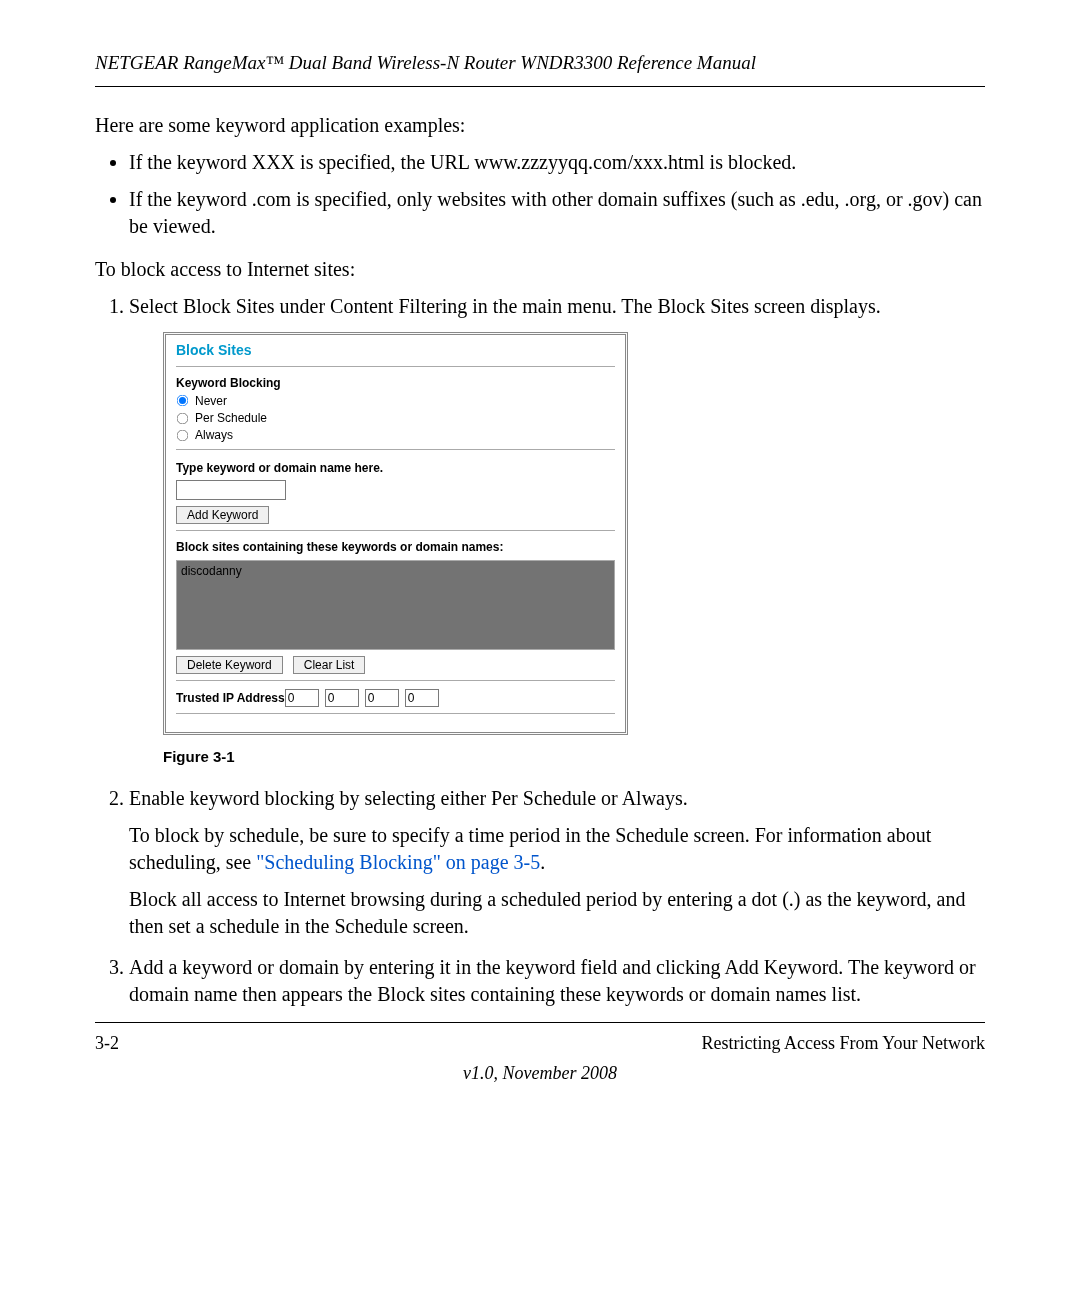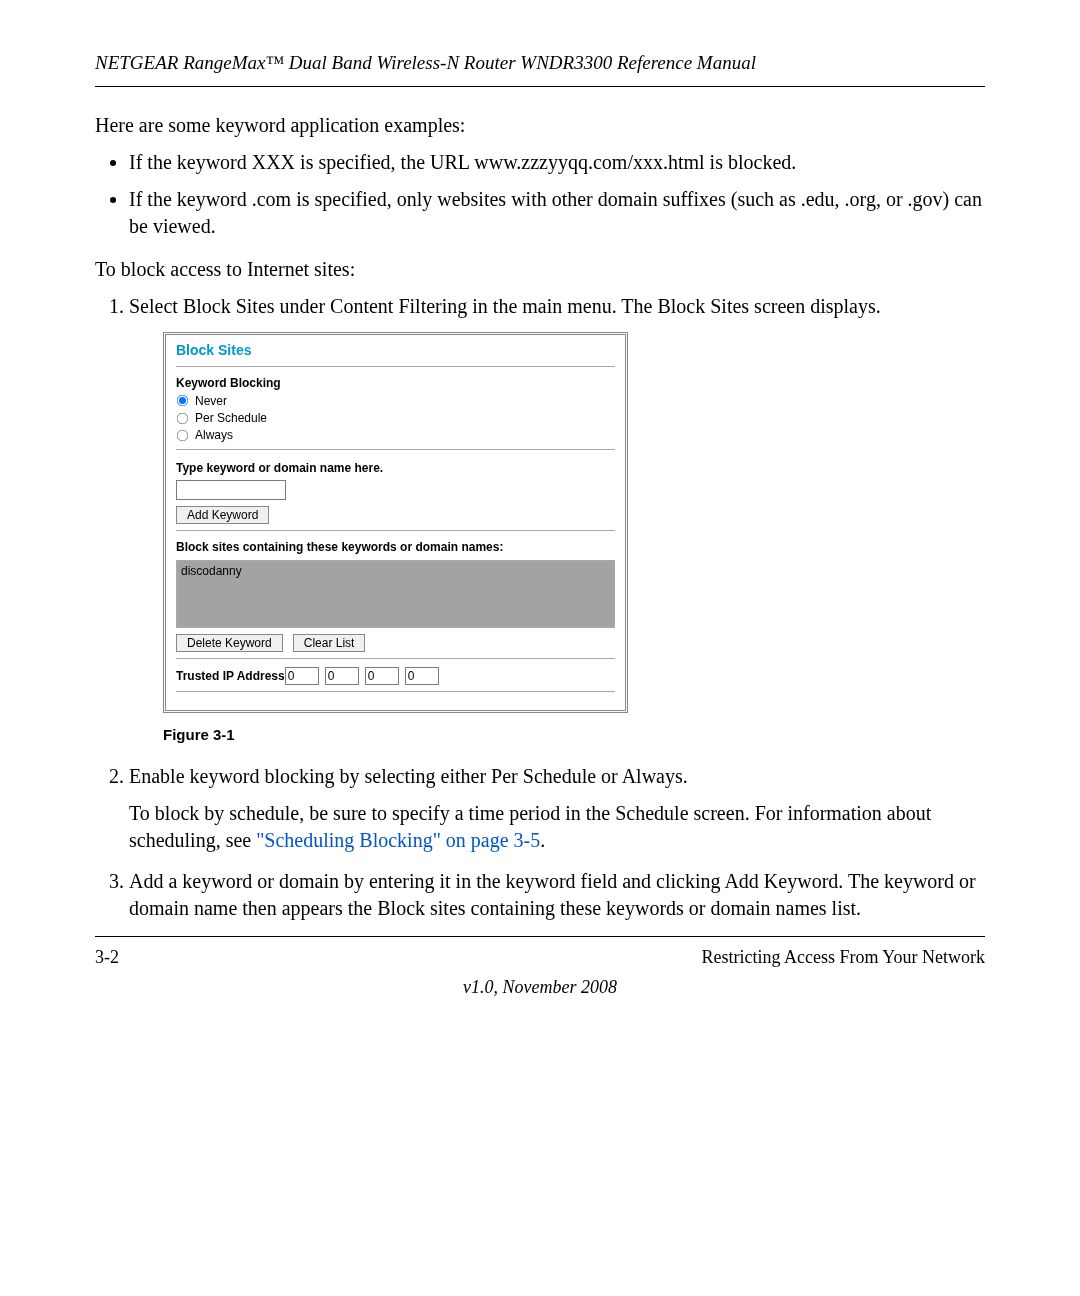--- a/index.html
+++ b/index.html
@@ -64,26 +64,26 @@
     font-family: Arial, Helvetica, sans-serif;
     font-size: 12px;
     background: #f0f0f0;
     border: 1px solid #888;
     padding: 1px 10px;
     cursor: pointer;
   }
   .list-label { font-weight: bold; font-size: 12px; margin-top: 6px; }
   .kw-list {
     width: 100%;
-    height: 68px;
+    height: 90px;
     border: 1px solid #aaa;
     font-size: 12px;
     padding: 2px 4px;
     margin: 4px 0 6px 0;
-    background:#a3a3a3;
+    background:#737373;
   }
   .btn-row { display:flex; gap:10px; }
   .chk-row { display:flex; align-items:center; gap:4px; margin-top:8px; }
   .chk-row input { margin:0; transform: scale(0.9);}
   .chk-row label { font-weight:bold; font-size:12px; }
   .ip-row { display:flex; align-items:center; justify-content:flex-start; margin-top:6px; }
   .ip-row .lbl { font-weight:bold; font-size:12px; }
   .ip-fields { display:flex; gap:6px; }
   .ip-fields input { width:34px; height:18px; font-size:12px; text-align:left; padding:0 2px; border:1px solid #7a7a7a;}
   .apply-row { text-align:center; margin-top:12px; }
@@ -160,20 +160,23 @@
       </div>
       <div class="figure-caption">Figure 3-1</div>
     </div>
   </li>
 
   <li>
     <span>Enable keyword blocking by selecting either </span><span class="bold">Per Schedule</span><span> or </span><span class="bold">Always</span><span>.</span>
     <p>
       <span>To block by schedule, be sure to specify a time period in the Schedule screen. For information about scheduling, see </span><span class="link">"Scheduling Blocking" on page 3-5</span><span>.</span>
     </p>
+    <p>
+      <span>Block all access to Internet browsing during a scheduled period by entering a dot (</span><span class="bold">.</span><span>) as the keyword, and then set a schedule in the Schedule screen.</span>
+    </p>
   </li>
 
   <li>
     <span>Add a keyword or domain by entering it in the keyword field and clicking </span><span class="bold">Add Keyword</span><span>. The keyword or domain name then appears the </span><span class="bold">Block sites containing these keywords or domain names</span><span> list.</span>
   </li>
 </ol>
 
 <hr class="bot-rule">
 <div class="footer-row">
   <span>3-2</span>

